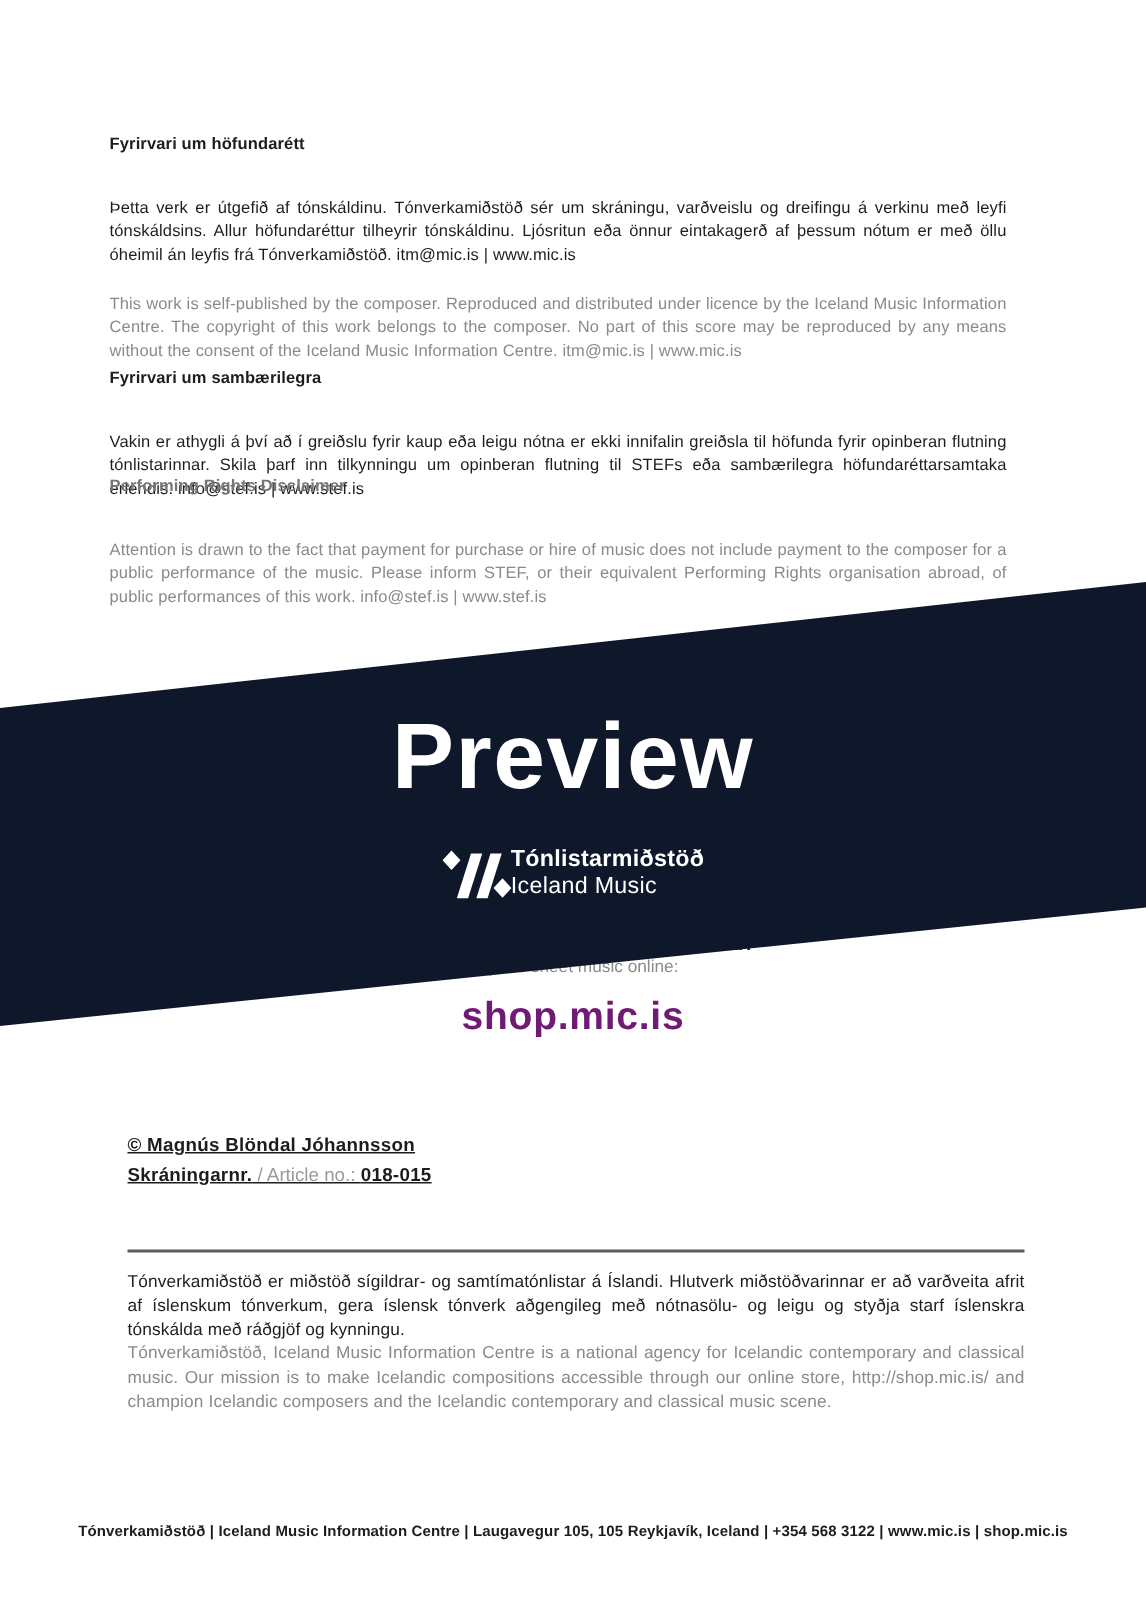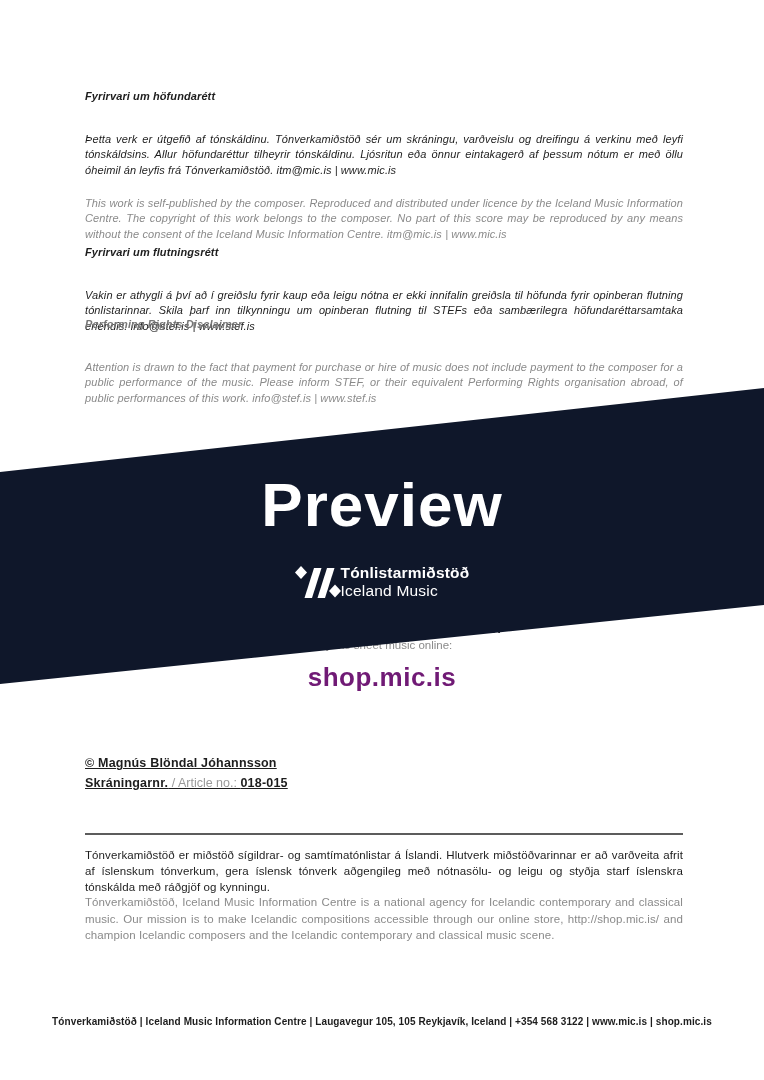--- a/index.html
+++ b/index.html
@@ -6,21 +6,21 @@
   html,body { background:#e9e9e9; }
   .page {
     position:relative;
     width:764px; height:1080px;
     background:#ffffff;
     font-family:"Liberation Sans", sans-serif;
     overflow:hidden;
     margin:0 auto;
   }
   
-  .block { position:absolute; left:85px; width:598px;font-style:italic; }
+  .block { position:absolute; left:73px; width:598px; }
   .block h3 { font-size:11px; font-weight:700; margin-bottom:5px; letter-spacing:.1px; }
   .block p  { font-size:11px; line-height:15.3px; text-align:justify; text-align-last:left; letter-spacing:.1px;margin-top:30px; }
   .dark h3, .dark p { color:#1d1d1d; }
   .grey h3 { color:#767676; }
   .grey p  { color:#8a8a8a; }
   .b1 { top:90px; }  .b2 { top:166px; }  .b3 { top:246px; }  .b4 { top:318px; }
 
   
   .shop-line-is { position:absolute; top:622px; left:0; width:100%; text-align:center;
                   font-size:12.5px; font-weight:700; color:#1d1d1d; z-index:1; }
@@ -36,21 +36,21 @@
     clip-path:polygon(0 94px, 100% 10px, 100% 227px, 0 306px);
     z-index:2;
   }
   .preview-word {
     position:absolute; top:96px; left:0; width:100%;
     text-align:center; color:#ffffff;
     font-size:62px; font-weight:700; letter-spacing:1px; line-height:1;
   }
   .logo-row {
     position:absolute; top:186px; left:0; width:100%;
-    display:flex; justify-content:center; 
+    display:flex; justify-content:center; align-items:center; 
   }
   .logo-mark { width:46px; height:34px; display:block; }
   .logo-text { color:#ffffff; font-size:15.5px; line-height:18px; text-align:left; }
   .logo-text .l1 { font-weight:700; letter-spacing:.2px; }
   .logo-text .l2 { font-weight:400; letter-spacing:.2px; }
 
   
   .credits { position:absolute; left:85px; top:754px; font-size:12.5px; line-height:19.5px; color:#1d1d1d;text-decoration:underline; }
   .credits .row { white-space:nowrap; }
   .credits .strong { font-weight:700; letter-spacing:.2px; }
@@ -75,21 +75,21 @@
   <div class="block dark b1">
     <h3>Fyrirvari um höfundarétt</h3>
     <p>Þetta verk er útgefið af tónskáldinu. Tónverkamiðstöð sér um skráningu, varðveislu og dreifingu á verkinu með leyfi tónskáldsins. Allur höfundaréttur tilheyrir tónskáldinu. Ljósritun eða önnur eintakagerð af þessum nótum er með öllu óheimil án leyfis frá Tónverkamiðstöð.  itm@mic.is | www.mic.is</p>
   </div>
 
   <div class="block grey b2">
     <p>This work is self-published by the composer. Reproduced and distributed under licence by the Iceland Music Information Centre. The copyright of this work belongs to the composer. No part of this score may be reproduced by any means without the consent of the Iceland Music Information Centre.  itm@mic.is | www.mic.is</p>
   </div>
 
   <div class="block dark b3">
-    <h3>Fyrirvari um flutningsrétt</h3>
+    <h3>Fyrirvari um sambærilegra</h3>
     <p>Vakin er athygli á því að í greiðslu fyrir kaup eða leigu nótna er ekki innifalin greiðsla til höfunda fyrir opinberan flutning tónlistarinnar. Skila þarf inn tilkynningu um opinberan flutning til STEFs eða sambærilegra höfundaréttarsamtaka erlendis. info@stef.is | www.stef.is</p>
   </div>
 
   <div class="block grey b4">
     <h3>Performing Rights Disclaimer</h3>
     <p>Attention is drawn to the fact that payment for purchase or hire of music does not include payment to the composer for a public performance of the music. Please inform STEF, or their equivalent Performing Rights organisation abroad, of public performances of this work.  info@stef.is | www.stef.is</p>
   </div>
 
   <div class="shop-line-is">Kauptu nótur á vef Tónlistarmiðstöðvar:</div>
   <div class="shop-line-en">Buy the sheet music online:</div>

